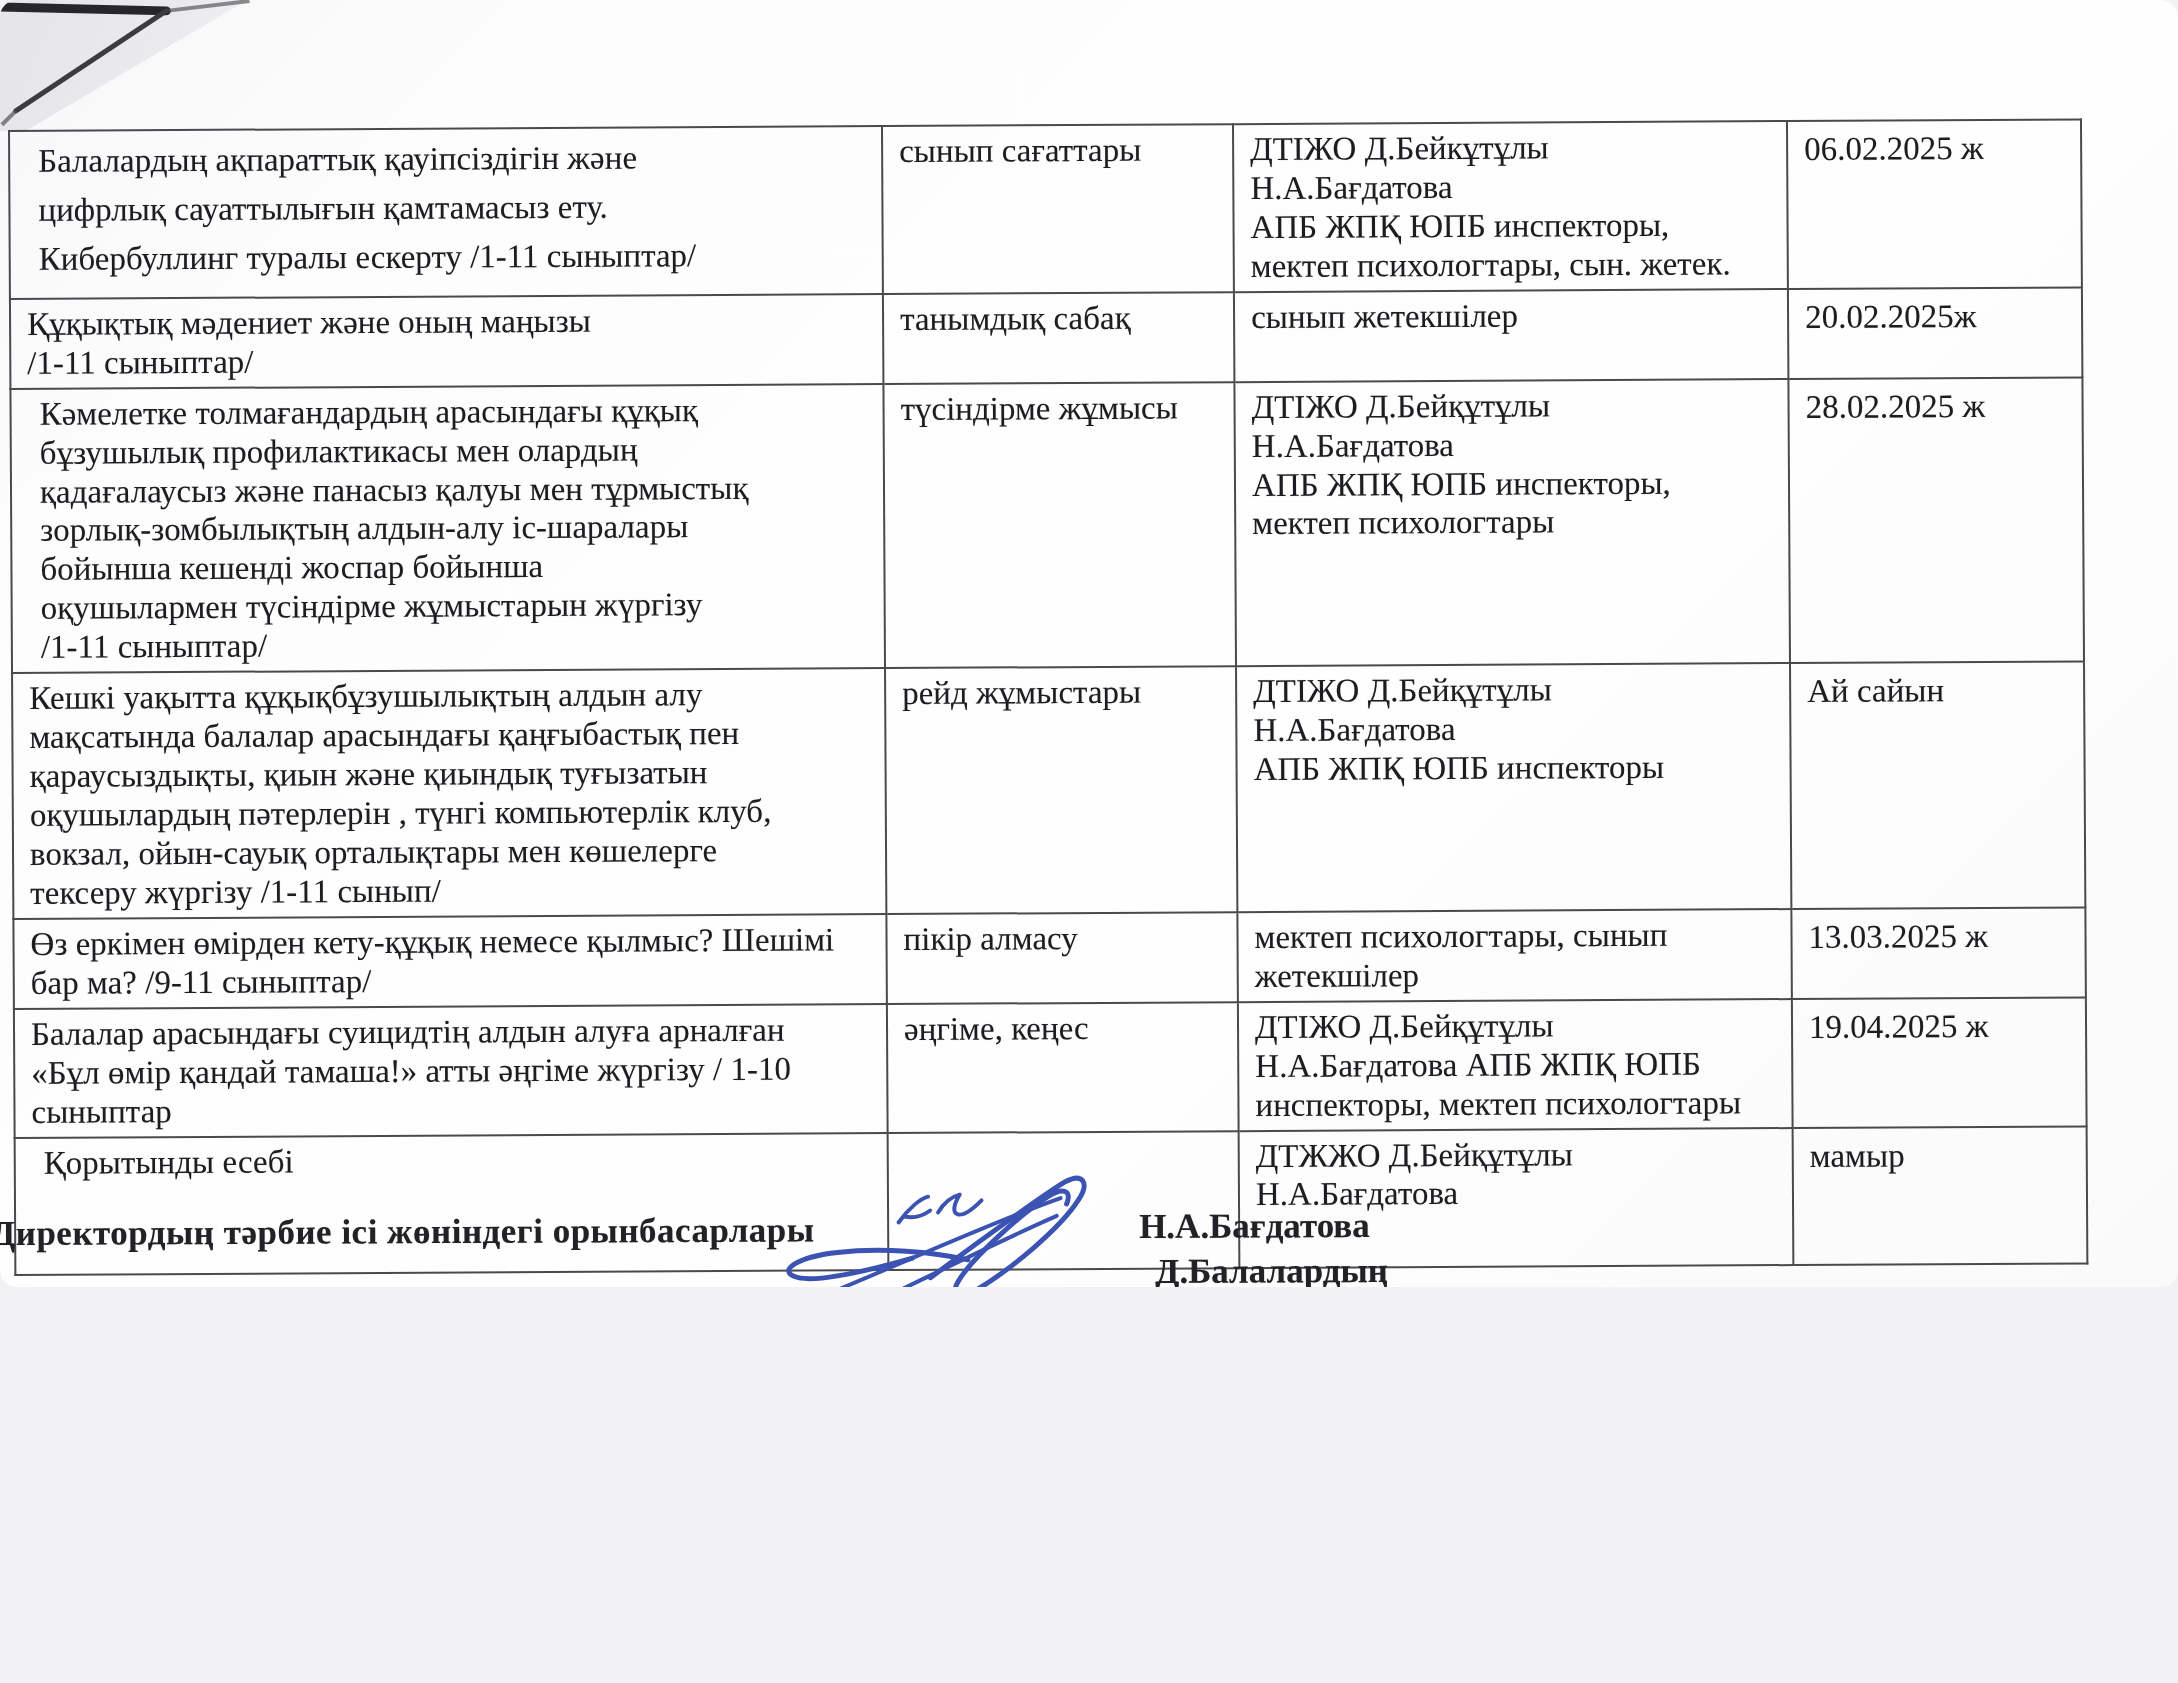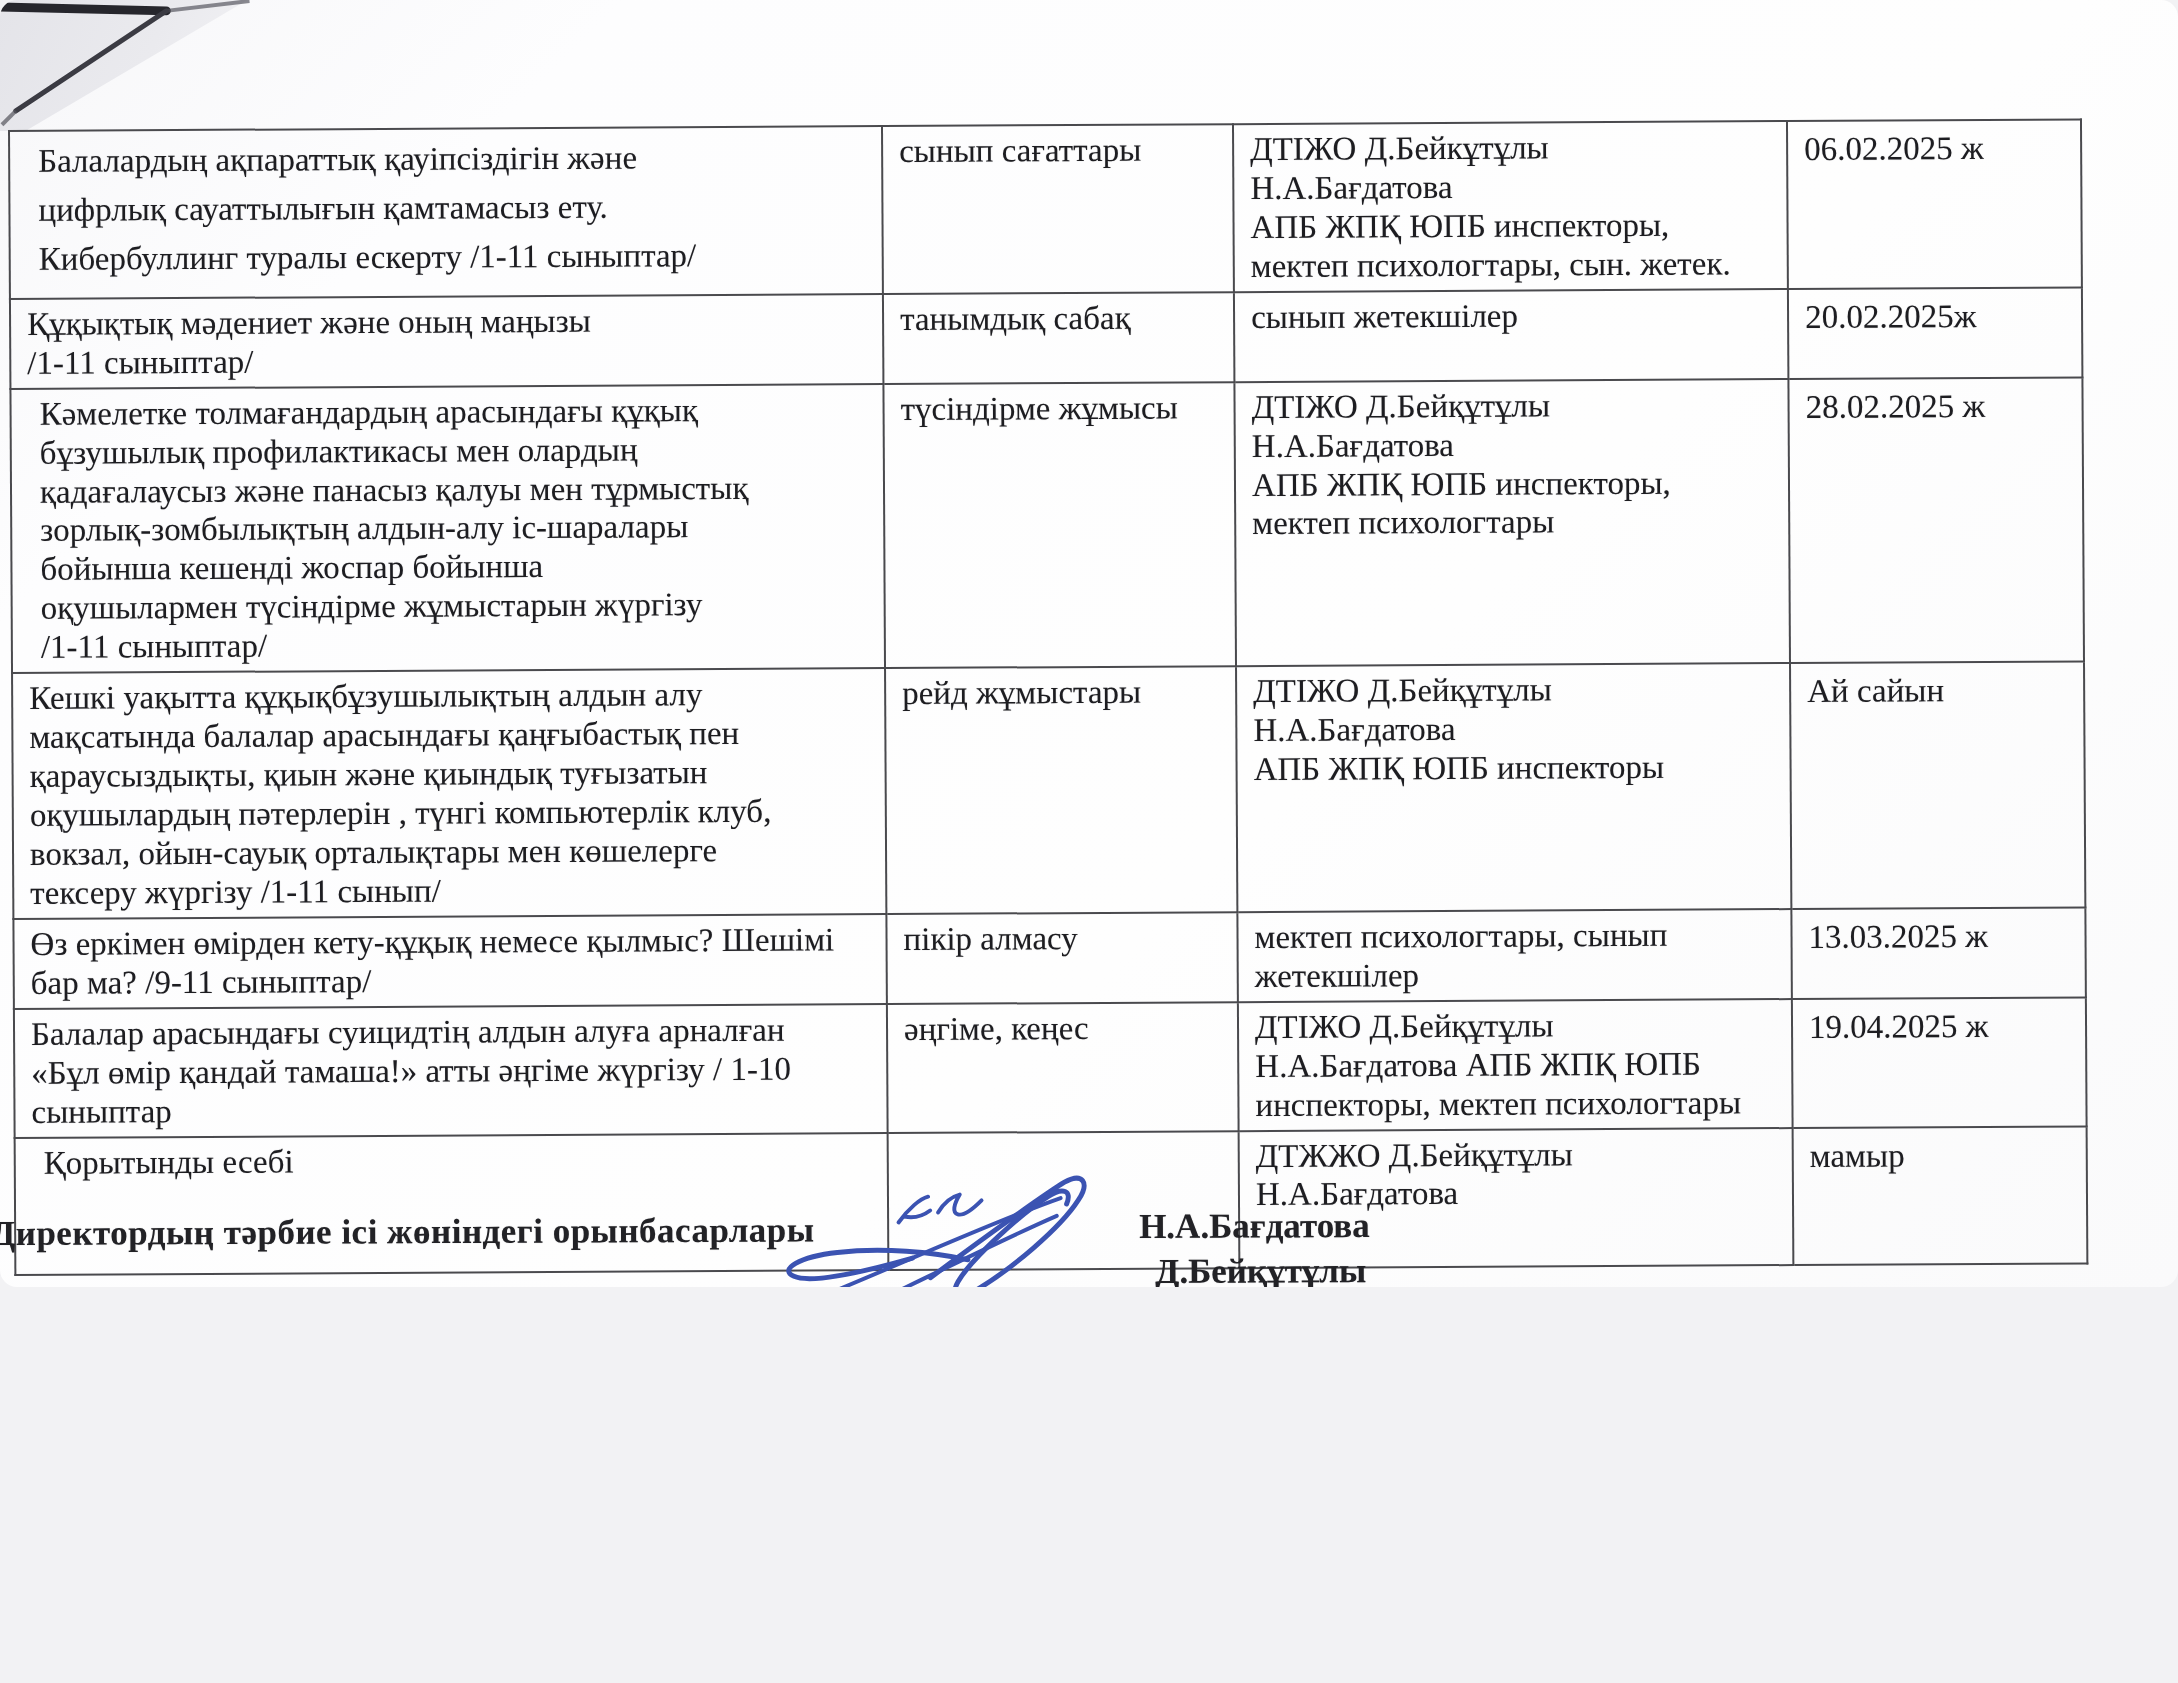--- a/index.html
+++ b/index.html
@@ -175,18 +175,18 @@
         <path stroke-width="5" d="M 28 172 C 44 160 60 152 70 152 C 62 162 58 170 64 172 C 72 174 84 162 92 150 C 88 162 90 170 98 170 C 108 170 118 156 124 144 C 122 158 126 166 136 164 C 148 161 158 148 164 134"></path>
 
         <path stroke-width="5" d="M 164 134 C 176 150 186 170 178 182 C 170 192 152 186 156 170 C 159 156 174 146 190 142"></path>
 
         <path stroke-width="4" d="M 96 150 C 160 120 240 80 296 56"></path>
       </g>
     </svg>
 
     <div class="signatories">
       <div>Н.А.Бағдатова</div>
-      <div class="second">Д.Бейқұтұлы</div>
+      <div class="second">Д.Балалардың</div>
     </div>
   </div>
 
 </div>
 
 
 </body></html>

